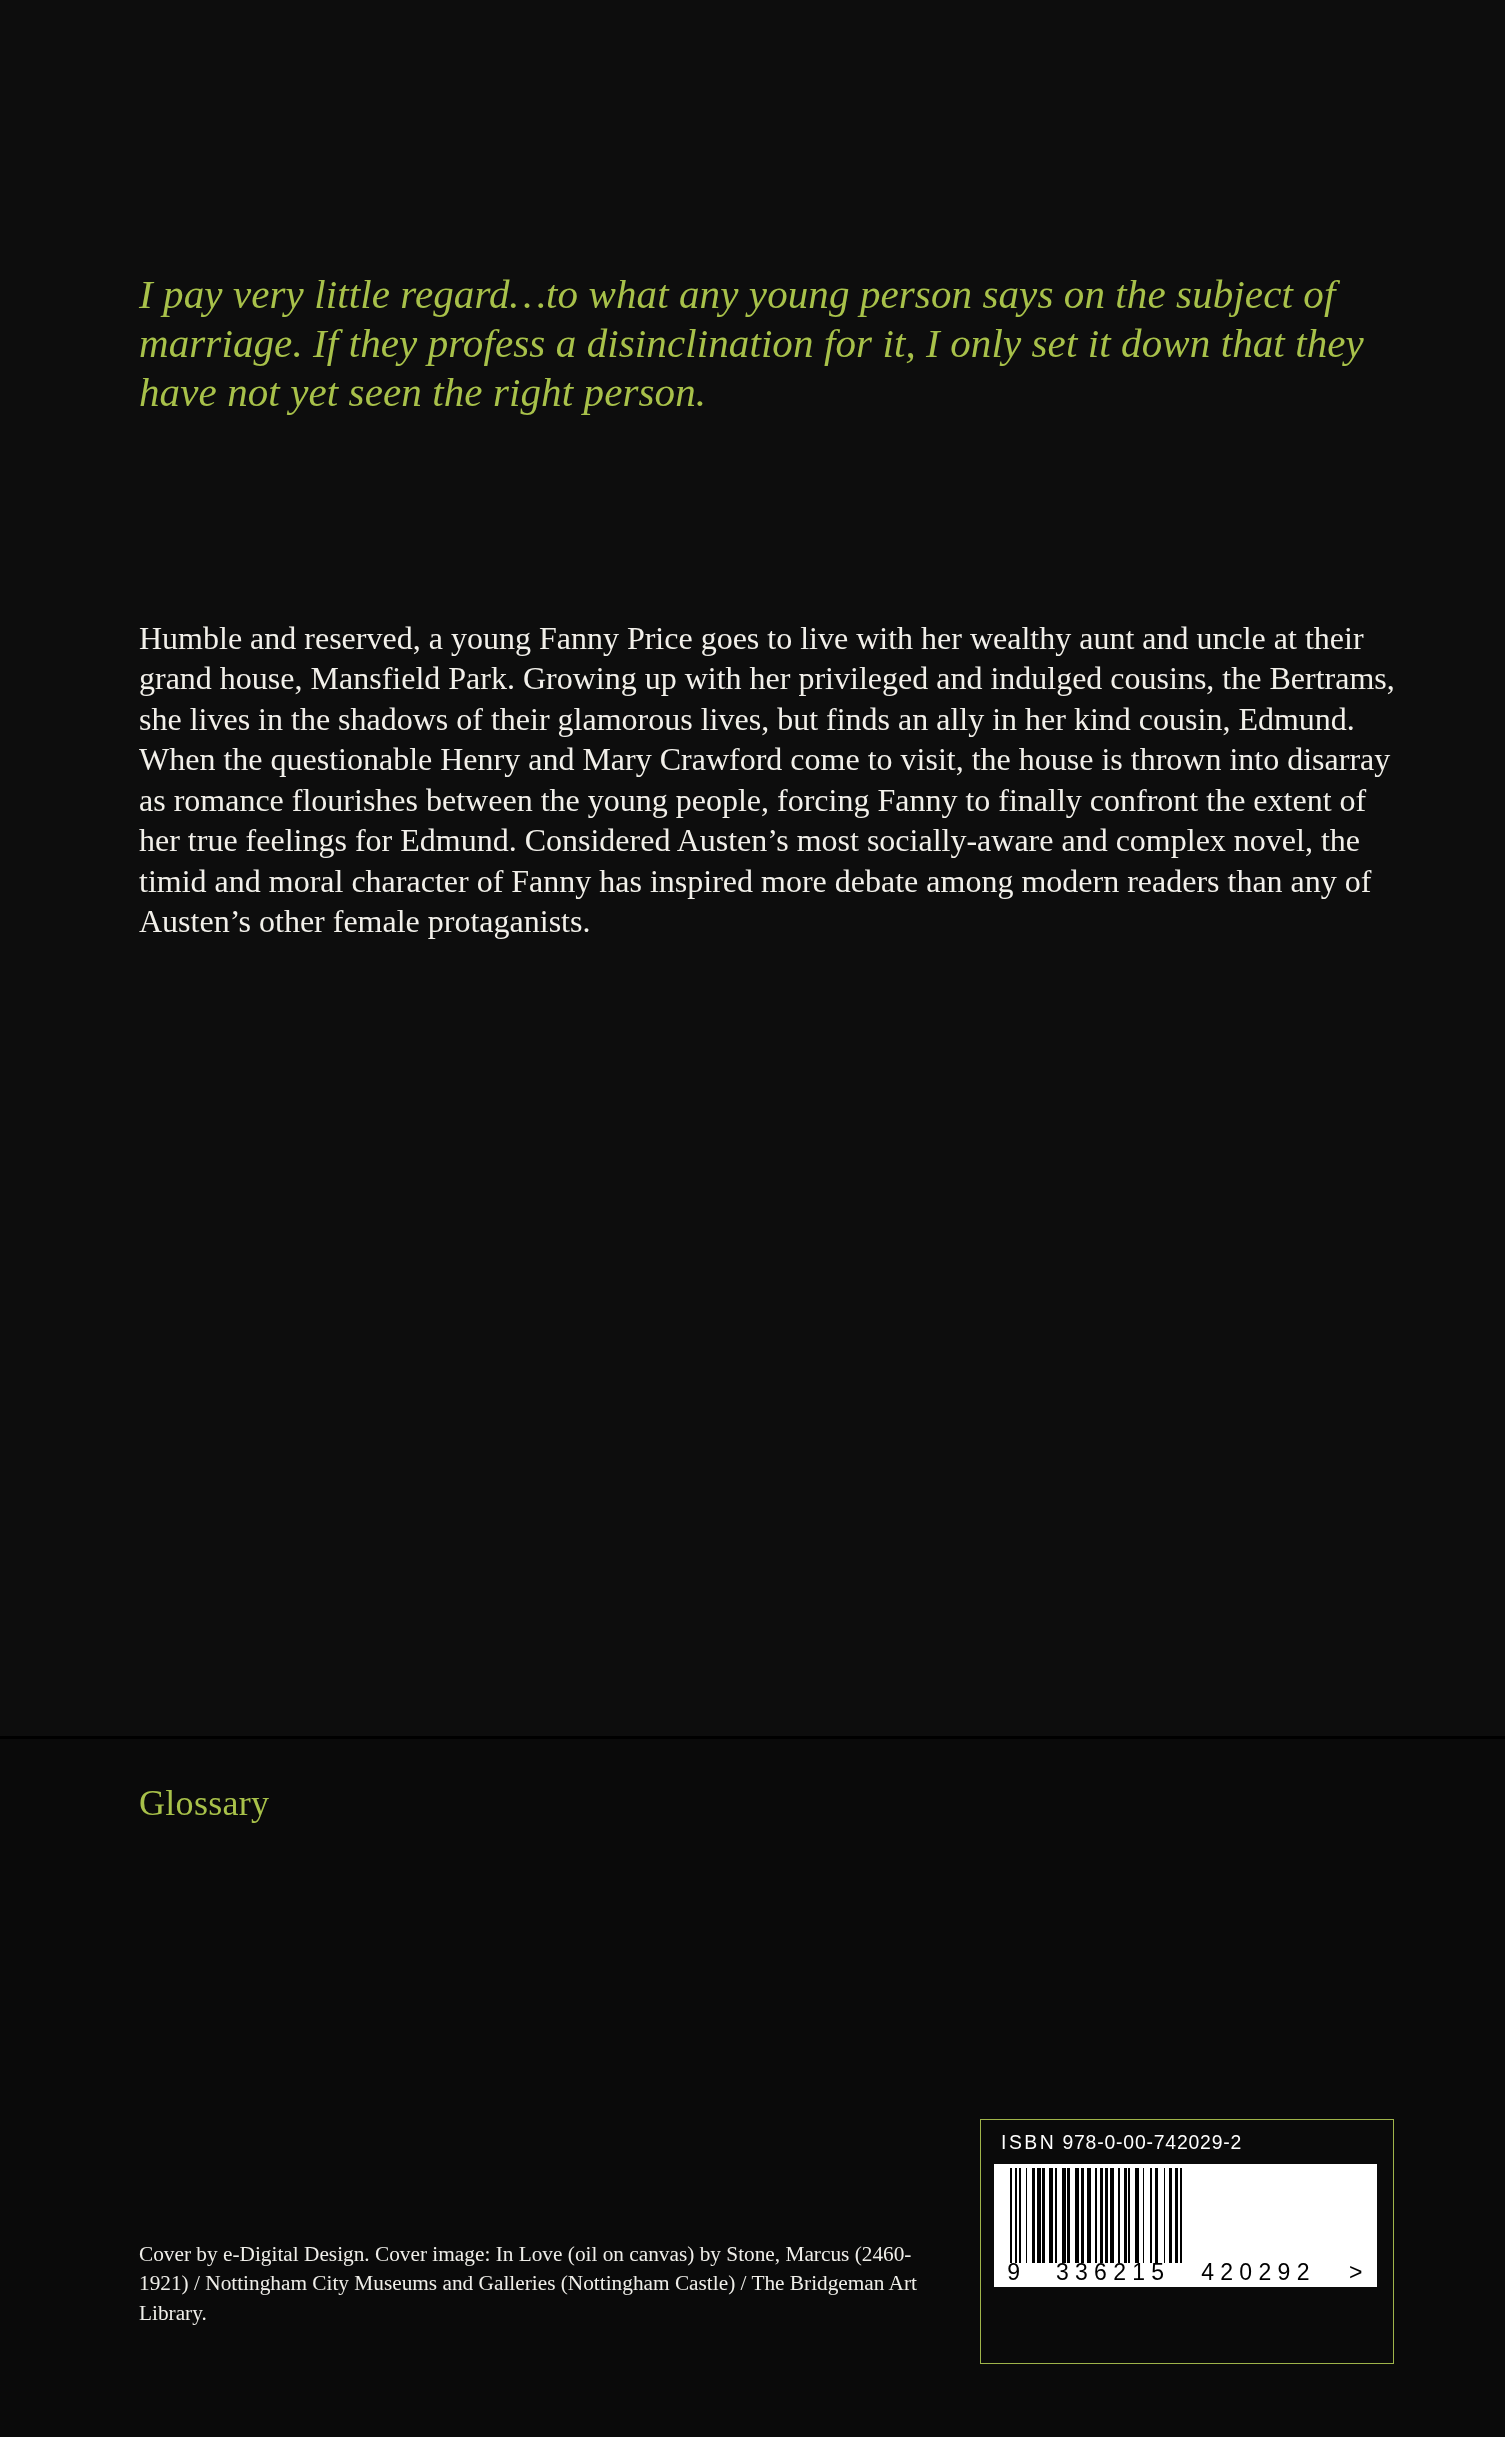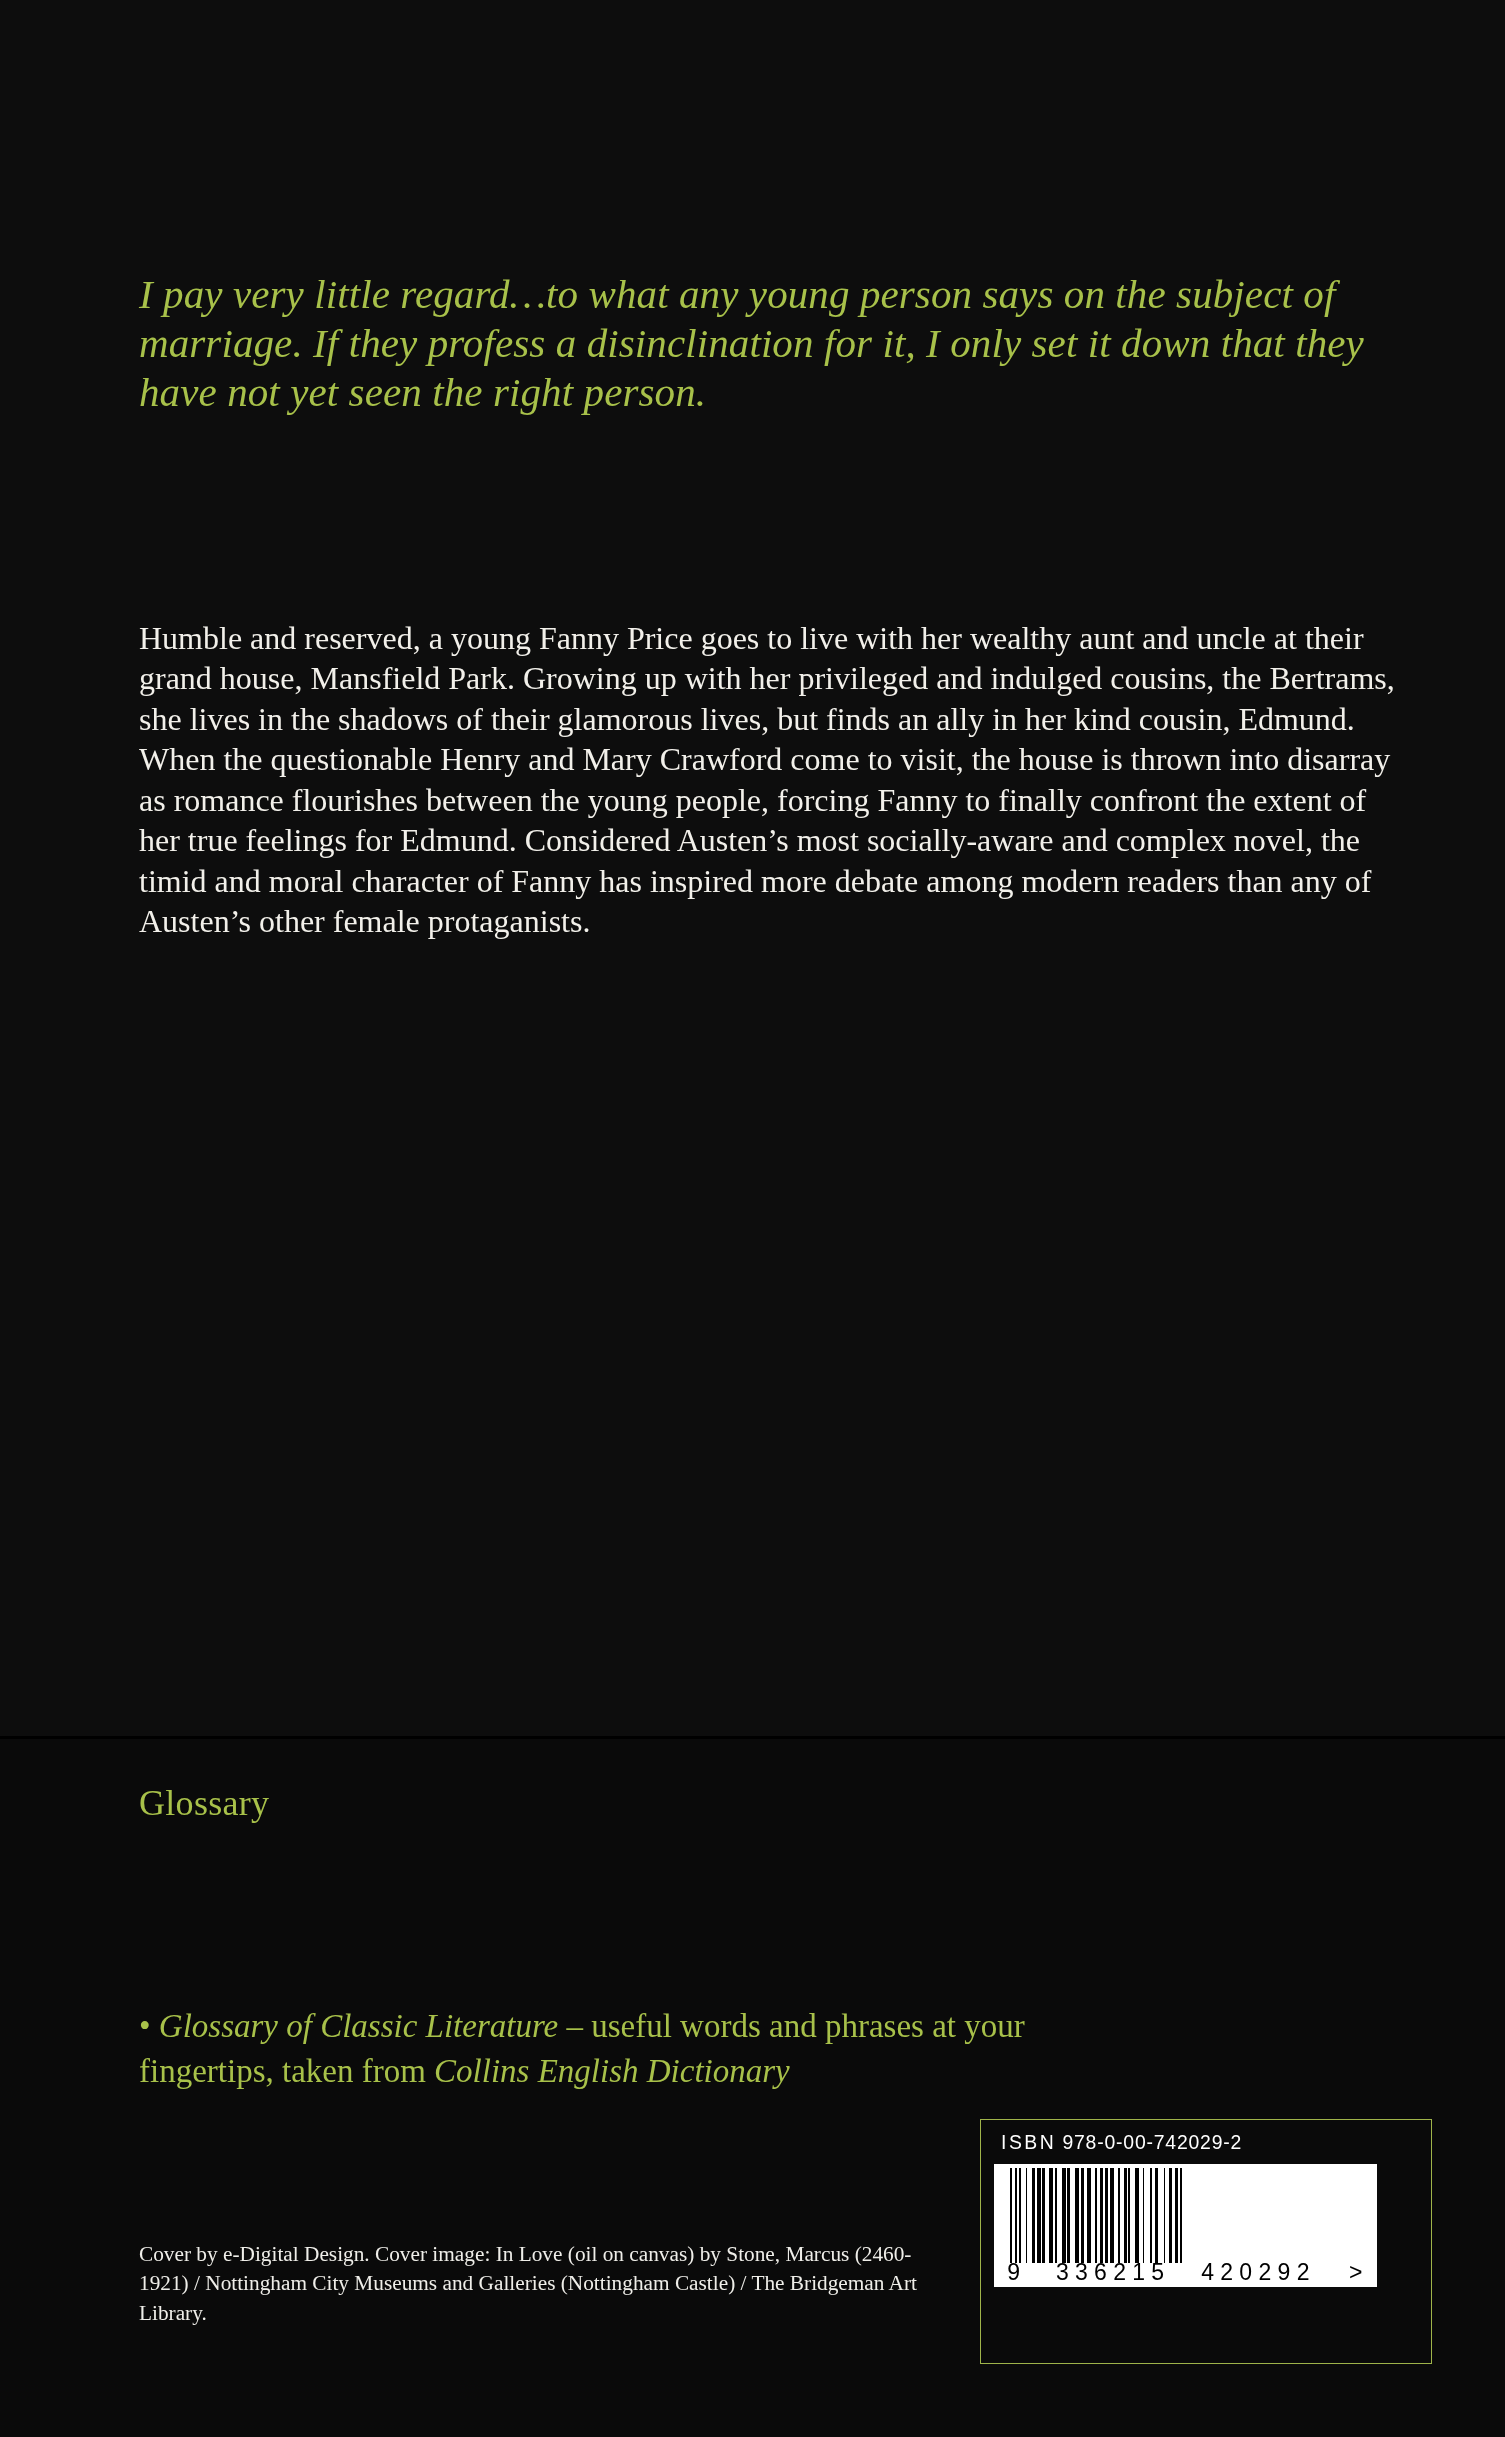--- a/index.html
+++ b/index.html
@@ -109,21 +109,21 @@
     color: #efeee9;
     font-size: 21.3px;
     line-height: 1.38;
   }
 
   
   .barcode-box {
     position: absolute;
     left: 980px;
     top: 2119px;
-    width: 452px;
+    width: 414px;
     height: 245px;
     background: #0a0a0a;
     border: 1.9px solid #9fb44a;
     box-sizing: border-box;
     padding: 11.3px 12.5px 8.8px 12.5px;
   }
 
   .isbn-text {
     color: #ffffff;
     font-size: 19.4px;
@@ -189,24 +189,20 @@
   <div class="divider"></div>
   <div class="panel-bottom"></div>
 
   <div class="quote">I pay very little regard…to what any young person says on the subject of marriage. If they profess a disinclination for it, I only set it down that they have not yet seen the right person.</div>
 
   <div class="blurb">Humble and reserved, a young Fanny Price goes to live with her wealthy aunt and uncle at their grand house, Mansfield Park. Growing up with her privileged and indulged cousins, the Bertrams, she lives in the shadows of their glamorous lives, but finds an ally in her kind cousin, Edmund. When the questionable Henry and Mary Crawford come to visit, the house is thrown into disarray as romance flourishes between the young people, forcing Fanny to finally confront the extent of her true feelings for Edmund. Considered Austen’s most socially-aware and complex novel, the timid and moral character of Fanny has inspired more debate among modern readers than any of Austen’s other female protaganists.</div>
 
   <div class="features-title">Glossary</div>
 
 
-  <div class="feature feature-2">
-    <span>•</span>
-    <em>Glossary of Classic Literature</em><span> – useful words and phrases at your fingertips, taken from </span><em>Collins English Dictionary</em>
-  </div>
 
   <div class="credits">Cover by e-Digital Design. Cover image: In Love (oil on canvas) by Stone, Marcus (2460-1921) / Nottingham City Museums and Galleries (Nottingham Castle) / The Bridgeman Art Library.</div>
 
   <div class="barcode-box">
     <div class="isbn-text">
       <span class="isbn-word">ISBN</span>
       <span>978-0-00-742029-2</span>
     </div>
     <div class="barcode-area">
       <div class="barcode-bars" id="bars">

